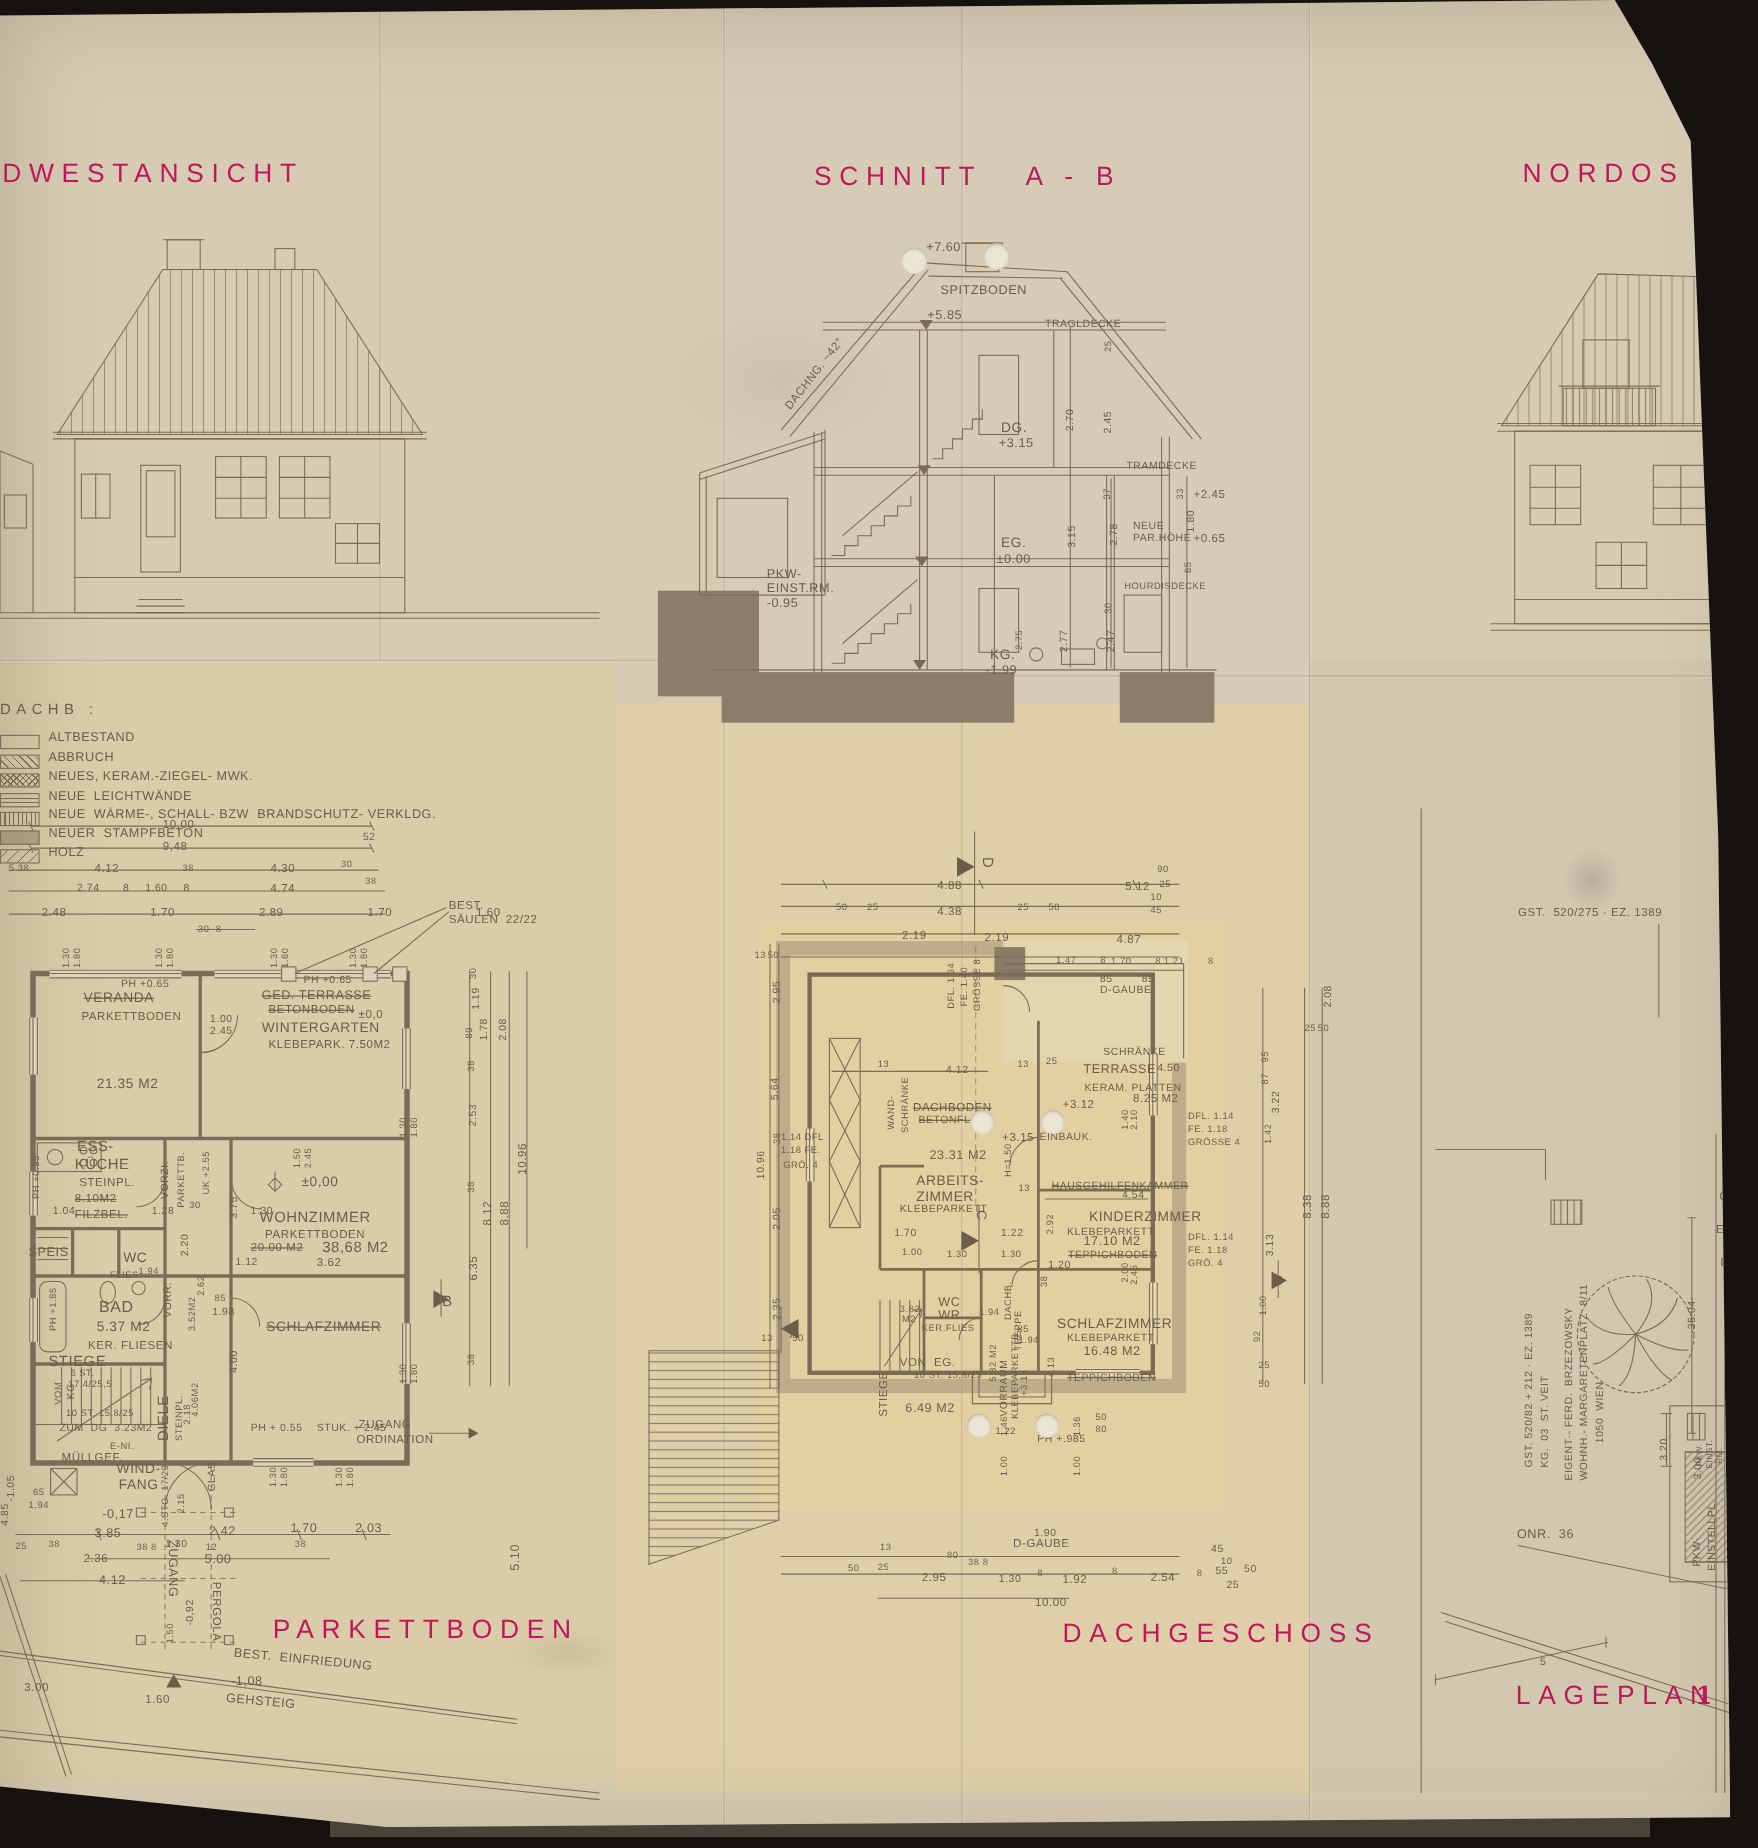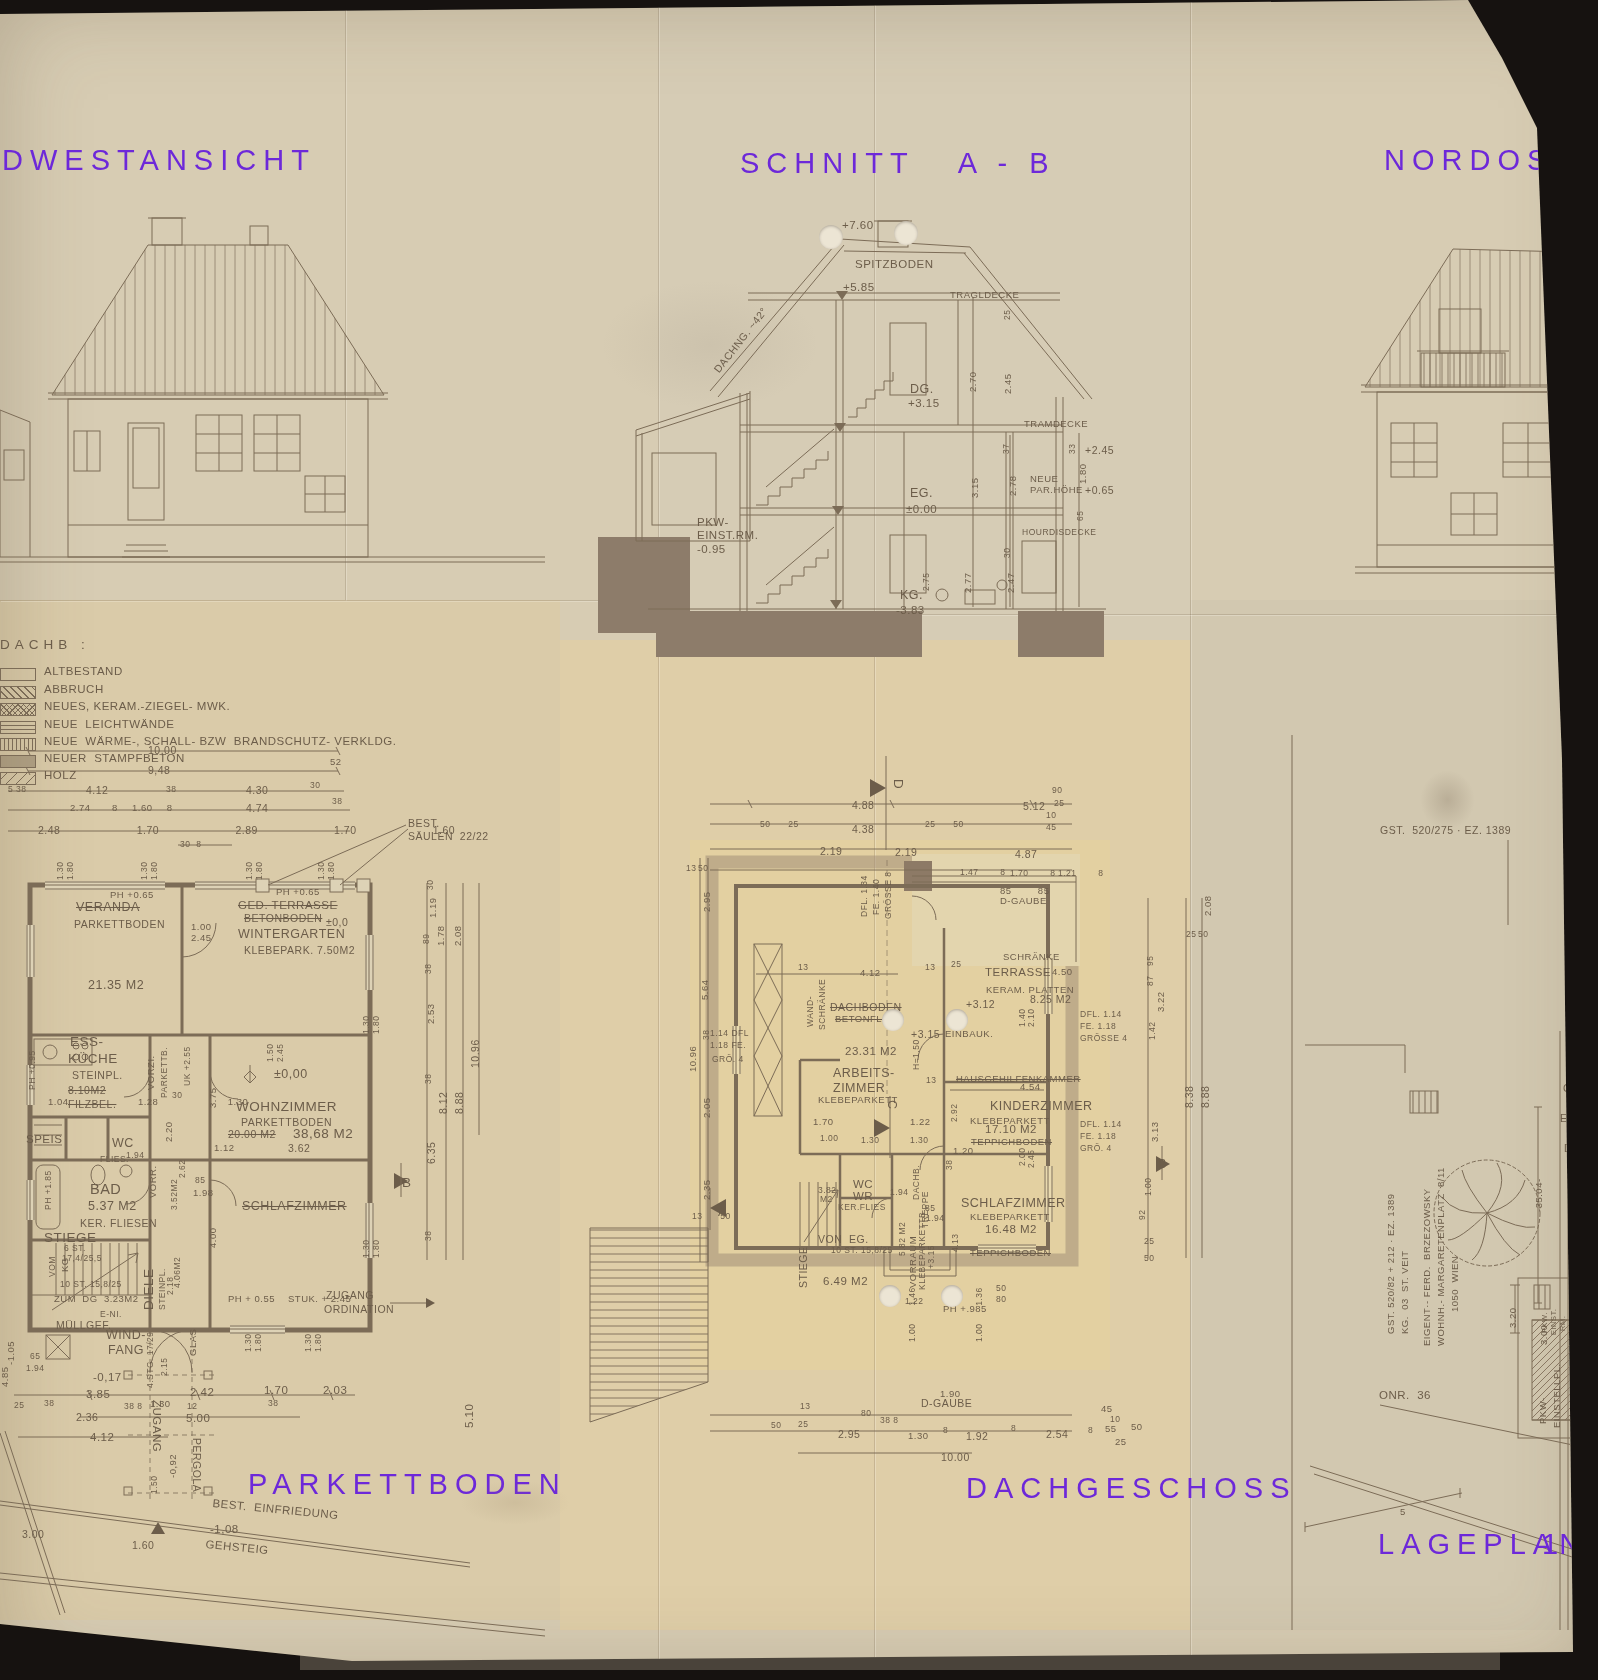--- a/index.html
+++ b/index.html
@@ -5,21 +5,21 @@
 html,body{margin:0;padding:0;background:#161210}
 #stage{position:relative;width:1598px;height:1680px;background:#161210;overflow:hidden}
 #bedstrip{position:absolute;left:300px;top:1638px;width:1200px;height:32px;background:#4a433a}
 #paper{position:absolute;left:0;top:0;width:1598px;height:1680px;background:#d7ccb3;
  clip-path:polygon(0px 14px,1468px 0px,1502px 58px,1537px 128px,1562px 760px,1573px 1652px,352px 1661px,0px 1624px)}
 .T{position:absolute;pointer-events:none}
 .crease{position:absolute;pointer-events:none;background:rgba(110,92,70,.22);box-shadow:1px 1px 0 rgba(255,253,244,.25)}
 .L{position:absolute;font-family:"Liberation Sans",sans-serif;color:#6c5d4a;letter-spacing:.5px;white-space:pre;line-height:1;font-size:11px}
 .s7{font-size:7.5px}.s8{font-size:8.5px}.s9{font-size:9.5px}.s10{font-size:10.5px}
 .s11{font-size:11.5px}.s12{font-size:12.5px}.s13{font-size:13.5px}.s14{font-size:14.5px}
-.t{font-size:29px;letter-spacing:7px;color:#6d28d9}
+.t{font-size:24px;letter-spacing:7px;color:#be185d}
 .k{text-decoration:line-through;text-decoration-thickness:1px}
 .r{transform:rotate(-90deg);transform-origin:left top}
 .rd{transform:rotate(90deg);transform-origin:left top}
 .sl{transform:rotate(5.5deg);transform-origin:left top}
 .dn{transform:rotate(-52deg);transform-origin:left top}
 svg{position:absolute;overflow:visible}
 .hole{position:absolute;border-radius:50%;background:#ece5d4;box-shadow:inset 0 1px 3px rgba(60,50,40,.35)}
 .st{position:absolute;border-radius:50%;pointer-events:none}
 .lg{position:absolute;left:0;width:34px;height:11px;border:1px solid #7c6c57}
 </style>
@@ -291,21 +291,21 @@
 <span class="L s12" style="left:910px;top:487px">EG.</span>
 <span class="L s11" style="left:906px;top:504px">±0.00</span>
 <span class="L s11" style="left:697px;top:517px">PKW-</span>
 <span class="L s11" style="left:697px;top:530px">EINST.RM.</span>
 <span class="L s11" style="left:697px;top:544px">-0.95</span>
 <span class="L s8" style="left:1022px;top:528px">HOURDISDECKE</span>
 <span class="L s8 r" style="left:1003px;top:558px">30</span>
 <span class="L s9 r" style="left:963px;top:593px">2.77</span>
 <span class="L s9 r" style="left:1006px;top:593px">2.47</span>
 <span class="L s12" style="left:900px;top:589px">KG.</span>
-<span class="L s11" style="left:896px;top:605px">-3.83</span>
+<span class="L s11" style="left:896px;top:605px">-1.99</span>
 <span class="L s8 r" style="left:922px;top:591px">2.75</span>
 
 <span class="L s10" style="left:148px;top:745px">10,00</span>
 <span class="L s10" style="left:148px;top:765px">9,48</span>
 <span class="L s9" style="left:330px;top:757px">52</span>
 <span class="L s8" style="left:8px;top:785px">5 38</span>
 <span class="L s10" style="left:86px;top:785px">4.12</span>
 <span class="L s8" style="left:166px;top:785px">38</span>
 <span class="L s10" style="left:246px;top:785px">4.30</span>
 <span class="L s8" style="left:310px;top:781px">30</span>

